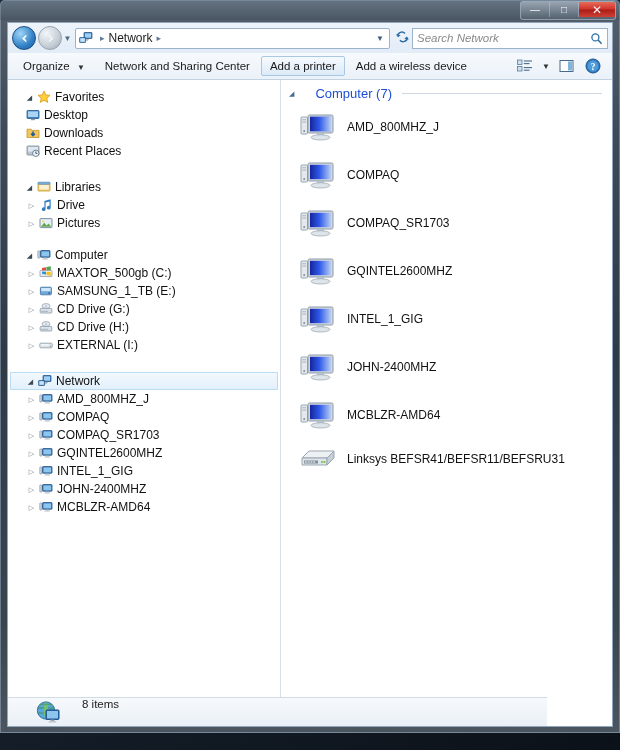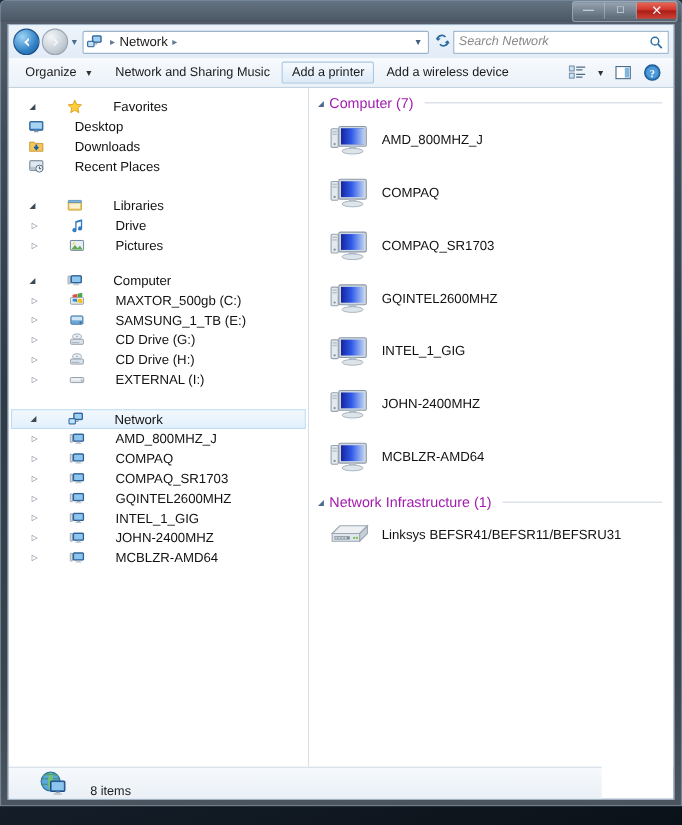--- a/index.html
+++ b/index.html
@@ -106,53 +106,53 @@
   #panes{position:absolute;left:0;top:57px;width:604px;height:617px;display:flex;}
   #navpane{
     width:272px;flex:0 0 auto;background:#fff;
     border-right:1px solid #d8dfe6;overflow:hidden;position:relative;
   }
   #contentpane{flex:1;background:#fff;position:relative;overflow:hidden;}
   
   .grp{margin-top:10px;}
   .row{
     height:18px;display:flex;align-items:center;padding-left:16px;
-    box-sizing:border-box;position:relative;white-space:nowrap;gap:24px;
+    box-sizing:border-box;position:relative;white-space:nowrap;
   }
   .row.sel{
     background:linear-gradient(180deg,#f2f8fd,#e2f0fc);
     border-top:1px solid #bcdcf4;border-bottom:1px solid #bcdcf4;
     margin:0 2px;padding-left:14px;border-left:1px solid #bcdcf4;border-right:1px solid #bcdcf4;
   }
   .tri{
     width:11px;flex:0 0 auto;font-size:7px;color:#6b7a88;line-height:1;
     display:flex;align-items:center;justify-content:center;
   }
   .tri.open{color:#3a4954;}
   .ico{width:18px;flex:0 0 auto;display:flex;align-items:center;justify-content:center;}
   .lbl{font-size:12px;color:#111;padding-left:2px;}
   .row.child{padding-left:16px;}
   .row.child2{padding-left:18px;}
   
   .ghead{
     display:flex;align-items:center;padding:6px 10px 2px 8px;
   }
-  .ghead .gt{color:#a21caf;font-size:13px;white-space:nowrap;}
+  .ghead .gt{color:#1d4ed8;font-size:13px;white-space:nowrap;margin-left:16px;}
   .ghead .gtri{font-size:7px;color:#4a6a90;margin-right:5px;}
   .ghead .grule{flex:1;height:1px;background:#cfd8e2;margin-left:10px;}
   .citem{display:flex;align-items:center;height:48px;padding-left:14px;}
   .citem .cico{width:46px;flex:0 0 auto;display:flex;align-items:center;justify-content:center;}
   .citem .clbl{font-size:12px;color:#111;padding-left:6px;}
   .citem.router{height:40px;}
   
   #status{
     position:absolute;left:0;top:674px;width:539px;height:29px;
     background:linear-gradient(180deg,#f6f9fc 0%,#eaf0f6 100%);
     border-top:1px solid #d2dce6;
-    display:flex;align-items:flex-end;padding-left:30px;box-sizing:border-box;
+    display:flex;align-items:flex-start;padding-left:30px;box-sizing:border-box;
   }
   #statusicon{position:absolute;left:28px;top:2px;}
   #statustext{font-size:11.5px;color:#222;margin-left:44px;}
 </style>
 </head>
 <body>
 
 <div id="desktop"></div>
 
 <div id="window">
@@ -222,21 +222,21 @@
         </svg>
       </div>
     </div>
 
     <div id="toolbar">
       <div class="tbitem">
         <span>Organize</span>
         <span class="tbcaret">▼</span>
       </div>
       <div class="tbitem">
-        <span>Network and Sharing Music</span>
+        <span>Network and Sharing Center</span>
       </div>
       <div class="tbitem hover">
         <span>Add a printer</span>
       </div>
       <div class="tbitem">
         <span>Add a wireless device</span>
       </div>
 
       <div id="tbright">
         <div class="tbicon">
@@ -653,25 +653,20 @@
               <circle cx="4.2" cy="20" r="1" fill="#7f8d99"></circle>
               <rect x="8" y="4" width="25" height="18" rx="1.5" fill="#cfd8e1" stroke="#8d9aa6" stroke-width="1"></rect>
               <rect x="10" y="5.8" width="21" height="14.4" fill="url(#scr)"></rect>
               <rect x="17" y="22" width="7" height="3" fill="#b5c0ca"></rect>
               <ellipse cx="20.5" cy="26.4" rx="9.5" ry="2.6" fill="#dde4ea" stroke="#a8b4bf" stroke-width=".9"></ellipse>
             </svg>
           </span>
           <span class="clbl">MCBLZR-AMD64</span>
         </div>
 
-        <div class="ghead" style="padding-top:10px;">
-          <span class="gtri">◢</span>
-          <span class="gt">Network Infrastructure (1)</span>
-          <span class="grule"></span>
-        </div>
 
         <div class="citem router">
           <span class="cico">
             <svg width="38" height="26" viewBox="0 0 38 26">
               <path d="M3 12 L10 5 L35 5 L28 12 Z" fill="#eef1f4" stroke="#9aa6b1" stroke-width="1"></path>
               <path d="M3 12 L28 12 L28 19 L3 19 Z" fill="#dfe5ea" stroke="#9aa6b1" stroke-width="1"></path>
               <path d="M28 12 L35 5 L35 12 L28 19 Z" fill="#c6ced6" stroke="#9aa6b1" stroke-width="1"></path>
               <rect x="5" y="14.5" width="14" height="3" fill="#7f8c98"></rect>
               <rect x="5.8" y="15.2" width="2" height="1.6" fill="#cfd6dc"></rect>
               <rect x="8.6" y="15.2" width="2" height="1.6" fill="#cfd6dc"></rect>

